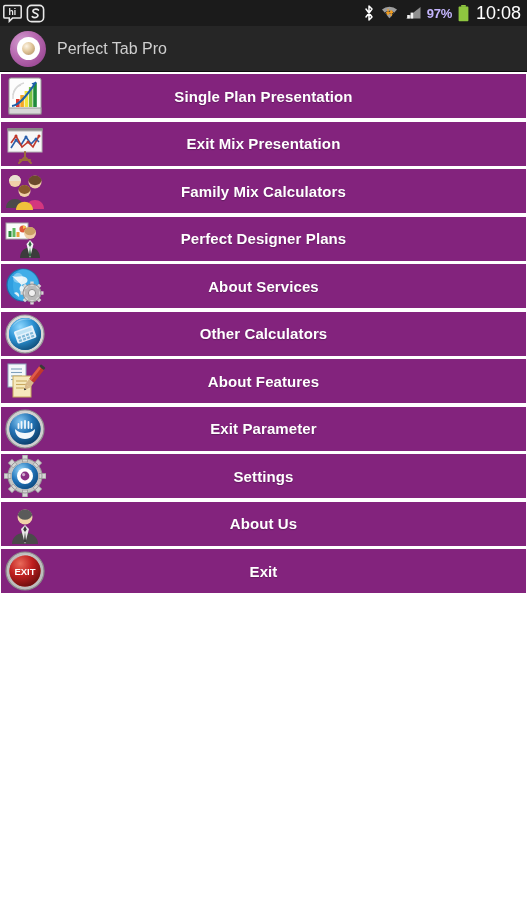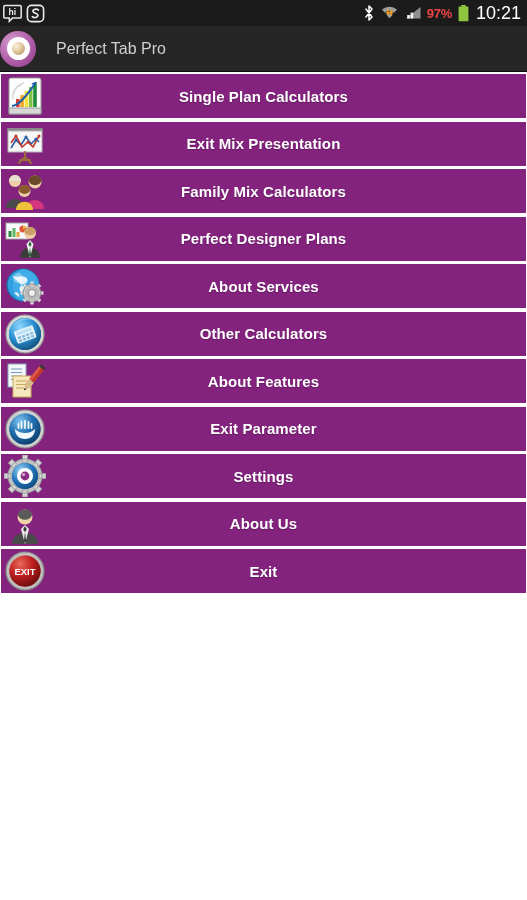--- a/index.html
+++ b/index.html
@@ -14,34 +14,33 @@
   
   .statusbar{
     height:26px;width:527px;background:#1b1b1b;
     display:flex;align-items:center;
     box-sizing:border-box;padding:0 6px 0 3px;
   }
   .sb-left{display:flex;align-items:center;gap:4px;}
   .sb-right{display:flex;align-items:center;gap:5px;margin-left:auto;}
   .sb-icon{display:block;}
   .sb-batt-text{
-    color:#ef4444;font-size:13px;font-weight:bold;letter-spacing:-0.3px;
+    color:#c4b5fd;font-size:13px;font-weight:bold;letter-spacing:-0.3px;
   }
   .sb-clock{
     color:#ffffff;font-size:18px;line-height:18px;
     letter-spacing:0px;padding-left:1px;
   }
 
   
   .titlebar{
     height:46px;width:527px;background:#262626;
     display:flex;align-items:center;
-    box-sizing:border-box;
+    box-sizing:border-box;padding-left:10px;
     border-bottom:1px solid #0d0d0d;
-    gap:9px;
   }
   .app-logo{
     width:36px;height:36px;border-radius:50%;
     background:radial-gradient(circle at 34% 32%, #d49ed0 0%, #bb6fb4 38%, #a3519c 70%, #8e3d88 100%);
     display:flex;align-items:center;justify-content:center;
     flex:0 0 auto;
   }
   .app-logo .ring{
     width:23px;height:23px;border-radius:50%;
     background:#ffffff;display:flex;align-items:center;justify-content:center;
@@ -130,21 +129,21 @@
         <rect x="6.6" y="8.6" width="2.6" height="5.9" fill="#f2f2f2"></rect>
       </svg>
 
       <span class="sb-batt-text">97%</span>
 
       <svg class="sb-icon" width="13" height="19" viewBox="0 0 13 19">
         <rect x="4.2" y="1.0" width="4.6" height="1.8" fill="#8ec63f"></rect>
         <rect x="1.6" y="2.6" width="9.8" height="14.6" rx="0.8" ry="0.8" fill="#8ec63f"></rect>
       </svg>
 
-      <span class="sb-clock">10:21</span>
+      <span class="sb-clock">10:08</span>
     </div>
   </div>
 
   <div class="titlebar">
     <div class="app-logo">
       <div class="ring">
         <div class="core"></div>
       </div>
     </div>
     <div class="app-title">Perfect Tab Pro</div>
@@ -159,21 +158,21 @@
         <path d="M9,20 A11,11 0 0 1 17,10" fill="none" stroke="#d6d6d6" stroke-width="1.4"></path>
         <path d="M9,24 A15,15 0 0 1 20,8" fill="none" stroke="#d6d6d6" stroke-width="1.4"></path>
         <rect x="12" y="24" width="3.6" height="8" fill="#e03c31"></rect>
         <rect x="16.3" y="20" width="3.6" height="12" fill="#f5a623"></rect>
         <rect x="20.6" y="16" width="3.6" height="16" fill="#f2e33b"></rect>
         <rect x="24.9" y="12" width="3.6" height="20" fill="#7dc243"></rect>
         <rect x="29.2" y="8" width="3.6" height="24" fill="#1f8a3b"></rect>
         <path d="M8,31 C15,30 22,22 32,7" fill="none" stroke="#1e5fa9" stroke-width="2"></path>
         <path d="M32,7 l-4.5,1.2 l2.6,2.9 z" fill="#1e5fa9"></path>
       </svg>
-      <span class="menu-label">Single Plan Calculators</span>
+      <span class="menu-label">Single Plan Presentation</span>
     </div>
 
     <div class="menu-row">
       <svg class="menu-icon" viewBox="0 0 42 42">
         <rect x="3" y="5" width="36" height="3" rx="1" fill="#8a8a8a"></rect>
         <rect x="4" y="8" width="34" height="21" fill="#f7f7f7" stroke="#b5b5b5" stroke-width="1"></rect>
         <path d="M7,25 L12,17 L17,22 L22,14 L27,21 L32,16 L35,19" fill="none" stroke="#2a5faa" stroke-width="1.6"></path>
         <path d="M7,20 L12,13 L18,24 L24,19 L29,24 L35,13" fill="none" stroke="#c0392b" stroke-width="1.6"></path>
         <circle cx="12" cy="17" r="1.5" fill="#2a5faa"></circle>
           <circle cx="22" cy="14" r="1.5" fill="#2a5faa"></circle>

